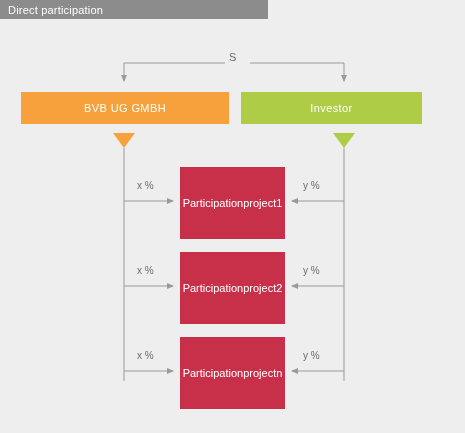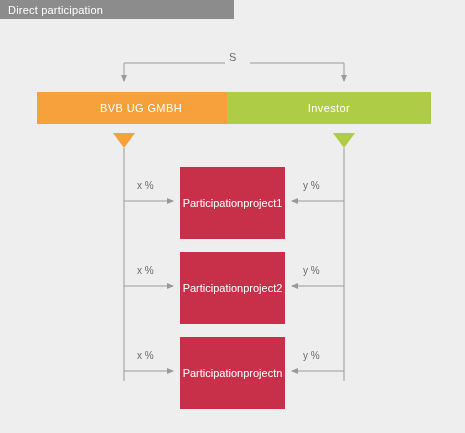--- a/index.html
+++ b/index.html
@@ -18,21 +18,21 @@
     width: 465px;
     height: 433px;
     background: #eeeeee;
   }
 
   
   .header-banner {
     position: absolute;
     left: 0;
     top: 0;
-    width: 234px;
+    width: 268px;
     height: 19px;
     background: #8c8c8c;
     display: flex;
     align-items: center;
   }
   .header-banner .title {
     color: #ffffff;
     font-size: 11px;
     padding-left: 8px;
     letter-spacing: 0.2px;
@@ -58,26 +58,25 @@
     font-size: 11px;
     letter-spacing: 0.4px;
     white-space: nowrap;
   }
   .entity-orange {
     left: 21px;
     top: 92px;
     width: 208px;
     height: 32px;
     background: #f6a13c;
-    margin-left: 16px;
   }
   .entity-green {
-    left: 227px;
+    left: 241px;
     top: 92px;
-    width: 204px;
+    width: 181px;
     height: 32px;
     background: #afcc46;
   }
 
   
   .project-box {
     position: absolute;
     left: 180px;
     width: 105px;
     height: 72px;

